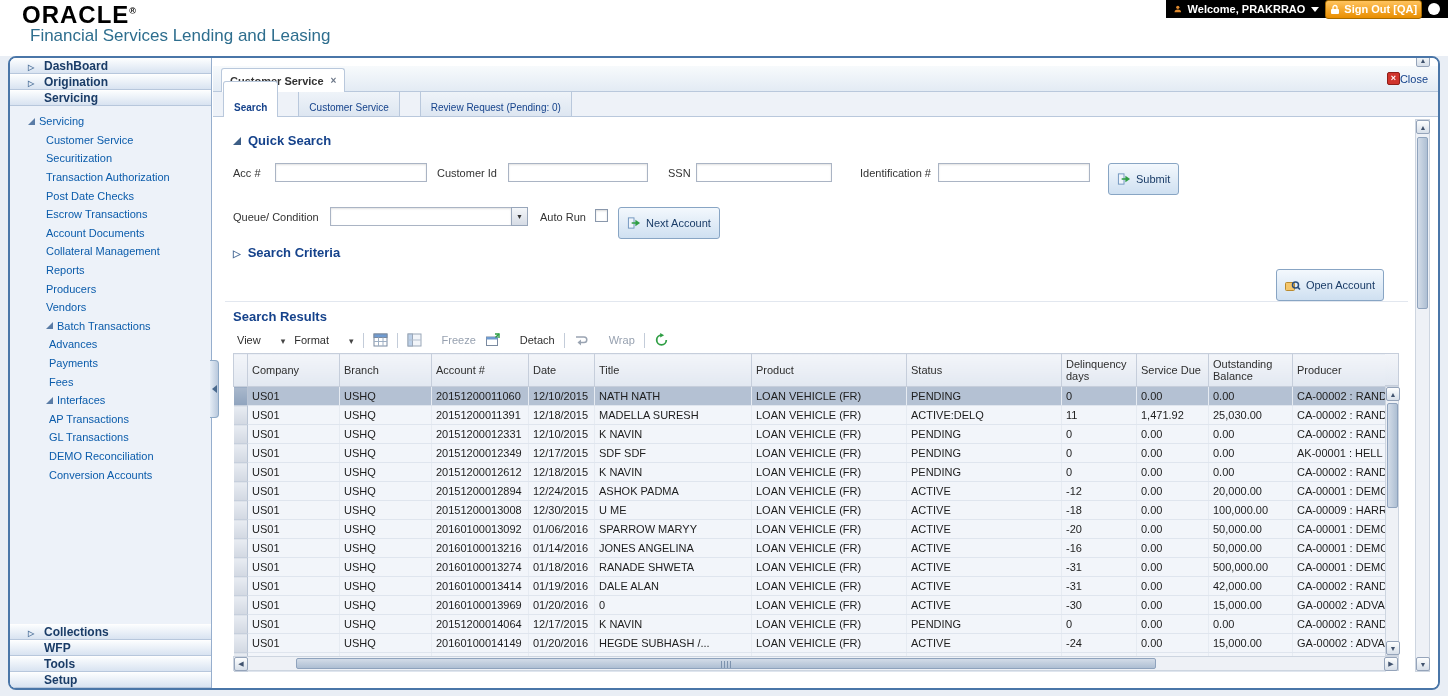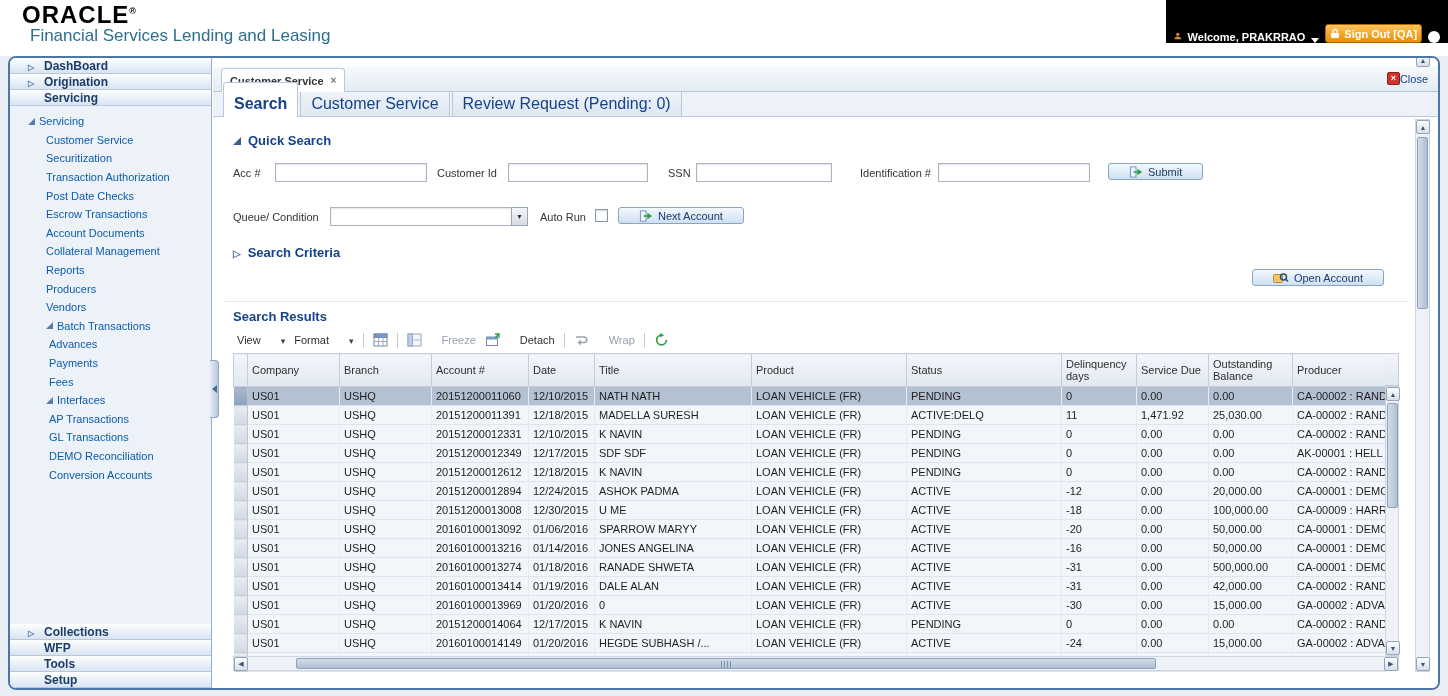--- a/index.html
+++ b/index.html
@@ -2,21 +2,21 @@
 <html><head>
 <meta charset="utf-8">
 <style>
   *{box-sizing:border-box;margin:0;padding:0}
   html,body{width:1448px;height:696px;font-family:"Liberation Sans",sans-serif;background:#e9eef5;overflow:hidden;position:relative}
   
   .app-header{position:absolute;top:0;left:0;width:100%;height:56px;background:#fff;z-index:2}
   .logo{position:absolute;left:22px;top:1px;color:#000000;font-size:24px;font-weight:bold;letter-spacing:1px}
   .logo sup{font-size:9px;vertical-align:super}
   .app-title{position:absolute;left:30px;top:26px;font-size:17px;color:#2e6e8e}
-  .topbar{position:absolute;top:0;right:0;width:282px;height:43px;background:#000;display:flex;align-items:flex-end;gap:6px;padding:0 8px}
+  .topbar{position:absolute;top:0;right:0;width:282px;height:18px;background:#000;display:flex;align-items:center;gap:6px;padding:0 8px}
   .welcome{color:#fff;font-size:11px;font-weight:bold;white-space:nowrap}
   .caret-down{width:0;height:0;border-left:4px solid transparent;border-right:4px solid transparent;border-top:5px solid #fff;cursor:pointer}
   .signout-btn{display:inline-flex;align-items:center;gap:4px;background:linear-gradient(#ffc35e,#e98e00);border:1px solid #a66a00;border-radius:3px;color:#fff;font-size:11px;font-weight:bold;padding:0 4px;height:19px;cursor:pointer;white-space:nowrap}
   .pill{width:22px;height:12px;background:#fff;border-radius:7px;cursor:pointer}
   
   .frame{position:absolute;left:8px;right:8px;top:56px;bottom:6px;border:2px solid #4a76a8;border-radius:8px;background:#fff;overflow:hidden}
   
   .sidebar{position:absolute;left:0;top:0;bottom:0;width:202px;background:#e4ebf5;border-right:1px solid #96aecd;display:flex;flex-direction:column}
   .acc-section{flex:0 0 24px;display:flex;align-items:center;gap:6px;padding-left:18px;background:linear-gradient(#fbfdfe,#d8e3f1);border-bottom:1px solid #b7c7dc;border-top:1px solid #fefefe;font-size:12px;font-weight:bold;color:#1a3c67;cursor:pointer}
   .sec-arrow{width:10px;display:inline-block}
@@ -33,37 +33,37 @@
   .doc-tab-row{position:relative;margin-top:8px;height:26px;background:linear-gradient(#f7fafc,#e3ebf4);border-bottom:1px solid #b9c8dc}
   .doc-tab{position:absolute;left:8px;top:2px;height:24px;display:inline-flex;align-items:center;gap:7px;background:#fff;border:1px solid #b9c8dc;border-bottom:none;border-radius:3px 3px 0 0;padding:0 8px;font-size:11px;font-weight:bold;color:#333;cursor:pointer}
   .tab-close{font-size:10px;color:#6b7687;cursor:pointer;line-height:1}
   .tab-close::before{content:"×";font-weight:bold}
   .close-ctl{position:absolute;right:10px;top:6px;display:inline-flex;align-items:center;cursor:pointer}
   .close-x{width:13px;height:13px;background:#d0342c;border:1px solid #8e1f19;border-radius:2px;color:#fff;font-size:9px;line-height:11px;text-align:center}
   .close-x::before{content:"×";font-weight:bold}
   .close-lbl{font-size:11px;color:#15428b}
   .mini-up{position:absolute;right:8px;top:-5px;z-index:4}
   .sub-tab-row{height:25px;background:#eef2f8;border-bottom:1px solid #b9c8dc;display:flex;align-items:flex-end;padding-left:10px}
-  .sub-tab{display:inline-block;background:linear-gradient(#f6f9fc,#dde6f1);border:1px solid #b9c8dc;border-bottom:none;border-radius:3px 3px 0 0;padding:12px 10px 3px;font-size:16px;color:#15428b;margin-right:2px;cursor:pointer;white-space:nowrap}
+  .sub-tab{display:inline-block;background:linear-gradient(#f6f9fc,#dde6f1);border:1px solid #b9c8dc;border-bottom:none;border-radius:3px 3px 0 0;padding:20px 10px 3px;font-size:10px;color:#15428b;margin-right:20px;cursor:pointer;white-space:nowrap}
   .sub-tab.active{background:#fff;font-weight:bold;position:relative;margin-bottom:-1px;padding-bottom:4px}
   .panel{position:absolute;left:0;top:61px;right:24px;bottom:0;background:#fff}
   
   .sec-hdr{position:absolute;display:flex;align-items:center;gap:7px;font-size:13px;font-weight:bold;color:#15428b;white-space:nowrap}
   .hdr-qs{left:20px;top:14px}
   .hdr-crit{left:20px;top:126px}
   .hdr-results{left:20px;top:190px}
   .tri-open{width:0;height:0;border-left:8px solid transparent;border-bottom:8px solid #3d5e86;display:inline-block}
   .tri-closed::before{content:"▷";font-size:10px;color:#4d6f9a}
   .divider{position:absolute;left:12px;right:6px;top:182px;border-top:1px solid #e2e7ef}
   
   .qs-row{position:absolute;left:0;right:0;height:22px}
   .r1{top:44px}.r2{top:88px}
   .fl{position:absolute;top:4px;font-size:11px;color:#333;white-space:nowrap}
   .fi{position:absolute;top:0;height:19px;border:1px solid #aab4c4;background:#fff;box-shadow:inset 0 1px 2px rgba(0,0,0,.12);font-size:11px;padding:0 3px;font-family:"Liberation Sans",sans-serif}
-  .btn{position:absolute;top:0;display:inline-flex;align-items:center;gap:5px;height:17px;padding:0 20px;background:linear-gradient(#f3f8fd,#cfe0f1);border:1px solid #88a5c4;border-radius:3px;color:#1a3c67;font-size:11px;cursor:pointer;white-space:nowrap;font-family:"Liberation Sans",sans-serif}
+  .btn{position:absolute;top:0;display:inline-flex;align-items:center;gap:5px;height:32px;padding:0 8px;background:linear-gradient(#f3f8fd,#cfe0f1);border:1px solid #88a5c4;border-radius:3px;color:#1a3c67;font-size:11px;cursor:pointer;white-space:nowrap;font-family:"Liberation Sans",sans-serif}
   .combo{position:absolute;top:0;height:19px;display:flex}
   .combo input{flex:1;height:19px;border:1px solid #aab4c4;border-right:none;box-shadow:inset 0 1px 2px rgba(0,0,0,.12);font-size:11px;padding:0 3px}
   .dd-btn{width:17px;height:19px;background:linear-gradient(#f4f6f9,#d6dce5);border:1px solid #98a6ba;display:flex;align-items:center;justify-content:center;cursor:pointer}
   .dd-btn::before{content:"▼";font-size:7px;color:#333}
   .checkbox{position:absolute;top:2px;width:13px;height:13px;background:#fff;border:1px solid #8a98ac;box-shadow:inset 0 1px 2px rgba(0,0,0,.15);cursor:pointer}
   .open-acct{right:30px;top:150px;left:auto}
   
   .toolbar{position:absolute;left:24px;top:211px;height:20px;display:flex;align-items:center;gap:9px;font-size:11px;color:#2e2e2e}
   .tb-btn{display:inline-flex;align-items:center;gap:20px;cursor:pointer;white-space:nowrap}
   .tb-btn.disabled{color:#97a1b0}

